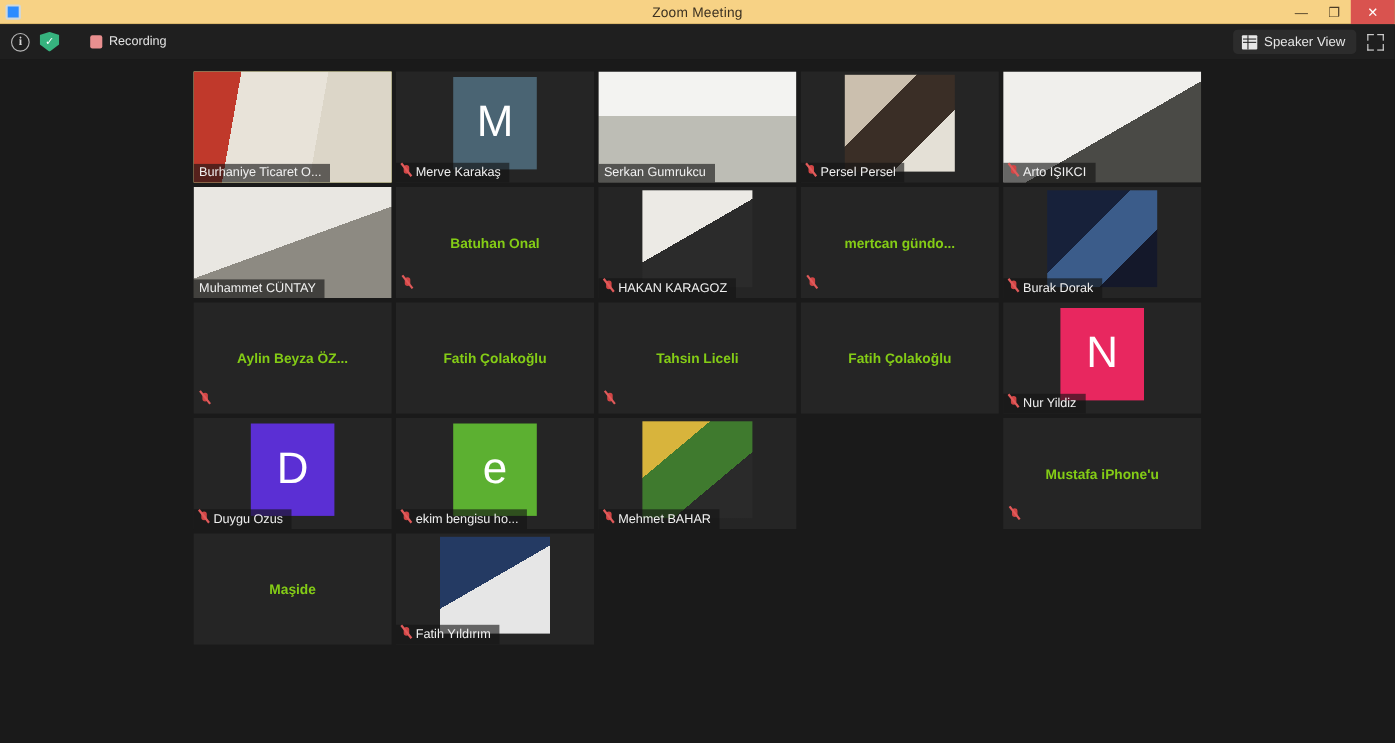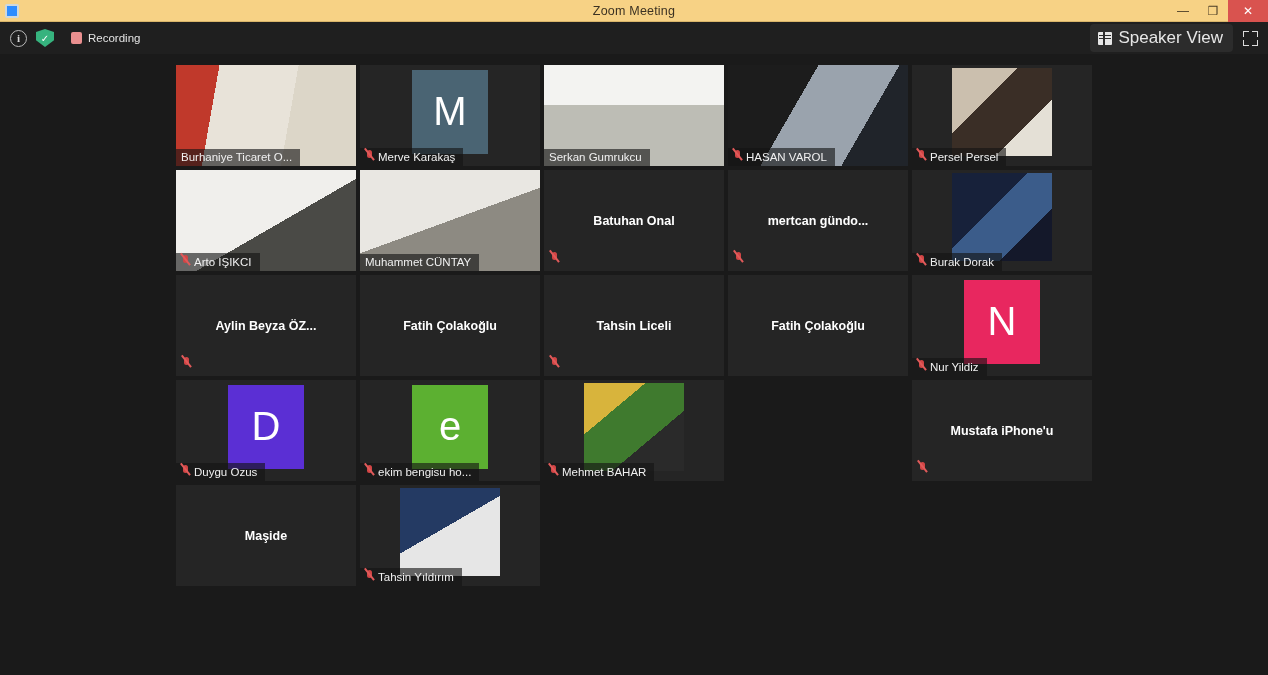--- a/index.html
+++ b/index.html
@@ -54,21 +54,21 @@
     font-size: 11px; font-weight: bold;
     display: flex; align-items: center; justify-content: center;
     font-family: "Liberation Serif", serif;
   }
   .shield-ic {
     width: 18px; height: 18px; background: #36b37e;
     display: flex; align-items: center; justify-content: center;
     color: #fff; font-size: 10px;
     clip-path: polygon(50% 0%, 100% 16%, 100% 62%, 50% 100%, 0% 62%, 0% 16%);
   }
-  .rec-wrap { display: flex; align-items: flex-end; gap: 6px; margin-left: 8px; }
+  .rec-wrap { display: flex; align-items: flex-end; gap: 6px; margin-left: 19px; }
   .rec-dot { width: 11px; height: 12px; background: #e98f8f; border-radius: 2px; }
   .rec-label { font-size: 11.5px; color: #e3e3e3; }
 
   .tb-right { margin-left: auto; display: flex; align-items: center; gap: 10px; }
   .view-btn {
     display: flex; align-items: center; gap: 6px;
     background: #2c2c2c; border-radius: 4px;
     padding: 4px 10px 4px 8px;
   }
   .view-ic {
@@ -77,21 +77,21 @@
   }
   .view-ic::after {
     content: ""; position: absolute; left: 1px; right: 1px; top: 3px;
     height: 1.6px; background: #2c2c2c;
     box-shadow: 0 3px 0 #2c2c2c;
   }
   .view-ic::before {
     content: ""; position: absolute; left: 4.5px; top: 0; bottom: 0;
     width: 1.6px; background: #2c2c2c;
   }
-  .view-lbl { font-size: 17px; color: #e6e6e6; }
+  .view-lbl { font-size: 12px; color: #e6e6e6; }
   .fs-ic { width: 15px; height: 15px; position: relative; }
   .fs-ic i {
     position: absolute; width: 6px; height: 6px; border: 1.8px solid #dcdcdc;
   }
   .fs-ic i:nth-child(1) { top:0; left:0; border-right:0; border-bottom:0; }
   .fs-ic i:nth-child(2) { top:0; right:0; border-left:0; border-bottom:0; }
   .fs-ic i:nth-child(3) { bottom:0; left:0; border-right:0; border-top:0; }
   .fs-ic i:nth-child(4) { bottom:0; right:0; border-left:0; border-top:0; }
 
   
@@ -112,21 +112,21 @@
   .tile {
     position: relative;
     background: #252525;
     overflow: hidden;
     display: flex; align-items: center; justify-content: center;
   }
   .tile.active { outline: 2px solid #e9e79a; outline-offset: -2px; }
   .tile.empty { background: transparent; }
 
   .tile-name-center {
-    color: #ffffff; font-size: 12.5px; font-weight: bold;
+    color: #84cc16; font-size: 12.5px; font-weight: bold;
     text-align: center; padding: 0 6px;
     white-space: nowrap; overflow: hidden; text-overflow: ellipsis;
     max-width: 96%;
   }
 
   
   .vid { position: absolute; inset: 0; }
   .vid.full { inset: 0; }
   .vid.inset { left: 22%; right: 22%; top: 3%; bottom: 10%; }
 
@@ -217,27 +217,20 @@
           <span class="nm">Merve Karakaş</span>
         </div>
       </div>
       <div class="tile">
         <div class="vid full" style="background: linear-gradient(rgb(243, 243, 241) 0px, rgb(243, 243, 241) 40%, rgb(189, 189, 181) 40%, rgb(189, 189, 181) 100%);"></div>
         <div class="nstrip">
           <span class="nm">Serkan Gumrukcu</span>
         </div>
       </div>
       <div class="tile">
-        <div class="vid full" style="background: linear-gradient(120deg, rgb(28, 28, 28) 0px, rgb(28, 28, 28) 38%, rgb(154, 163, 173) 38%, rgb(154, 163, 173) 72%, rgb(32, 36, 42) 72%, rgb(32, 36, 42) 100%);"></div>
-        <div class="nstrip">
-          <span class="mute-ic"></span>
-          <span class="nm">HASAN VAROL</span>
-        </div>
-      </div>
-      <div class="tile">
         <div class="vid inset" style="background: linear-gradient(135deg, rgb(203, 191, 174) 0px, rgb(203, 191, 174) 35%, rgb(58, 46, 38) 35%, rgb(58, 46, 38) 70%, rgb(228, 224, 214) 70%, rgb(228, 224, 214) 100%);"></div>
         <div class="nstrip">
           <span class="mute-ic"></span>
           <span class="nm">Persel Persel</span>
         </div>
       </div>
       <div class="tile">
         <div class="vid full" style="background: linear-gradient(150deg, rgb(240, 239, 236) 0px, rgb(240, 239, 236) 55%, rgb(74, 74, 70) 55%, rgb(74, 74, 70) 100%);"></div>
         <div class="nstrip">
           <span class="mute-ic"></span>
@@ -248,20 +241,27 @@
         <div class="vid full" style="background: linear-gradient(160deg, rgb(233, 231, 226) 0px, rgb(233, 231, 226) 50%, rgb(141, 138, 130) 50%, rgb(141, 138, 130) 100%);"></div>
         <div class="nstrip">
           <span class="nm">Muhammet CÜNTAY</span>
         </div>
       </div>
       <div class="tile">
         <div class="tile-name-center">Batuhan Onal</div>
         <div class="mute-ic mute-only"></div>
       </div>
       <div class="tile">
+        <div class="vid inset" style="background: linear-gradient(150deg, rgb(236, 234, 229) 0px, rgb(236, 234, 229) 45%, rgb(43, 43, 43) 45%, rgb(43, 43, 43) 100%);"></div>
+        <div class="nstrip">
+          <span class="mute-ic"></span>
+          <span class="nm">HAKAN KARAGOZ</span>
+        </div>
+      </div>
+      <div class="tile">
         <div class="tile-name-center">mertcan  gündo...</div>
         <div class="mute-ic mute-only"></div>
       </div>
       <div class="tile">
         <div class="vid inset" style="background: linear-gradient(135deg, rgb(23, 33, 58) 0px, rgb(23, 33, 58) 40%, rgb(59, 92, 138) 40%, rgb(59, 92, 138) 72%, rgb(20, 24, 42) 72%, rgb(20, 24, 42) 100%);"></div>
         <div class="nstrip">
           <span class="mute-ic"></span>
           <span class="nm">Burak Dorak</span>
         </div>
       </div>
@@ -312,18 +312,18 @@
         <div class="tile-name-center">Mustafa iPhone'u</div>
         <div class="mute-ic mute-only"></div>
       </div>
       <div class="tile">
         <div class="tile-name-center">Maşide</div>
       </div>
       <div class="tile">
         <div class="vid inset" style="background: linear-gradient(150deg, rgb(36, 58, 99) 0px, rgb(36, 58, 99) 45%, rgb(230, 230, 230) 45%, rgb(230, 230, 230) 100%);"></div>
         <div class="nstrip">
           <span class="mute-ic"></span>
-          <span class="nm">Tahsin Yıldırım</span>
+          <span class="nm">Fatih Yıldırım</span>
         </div>
       </div>
       <div class="tile empty"></div>
     </div>
 </div>
 
 </body></html>

